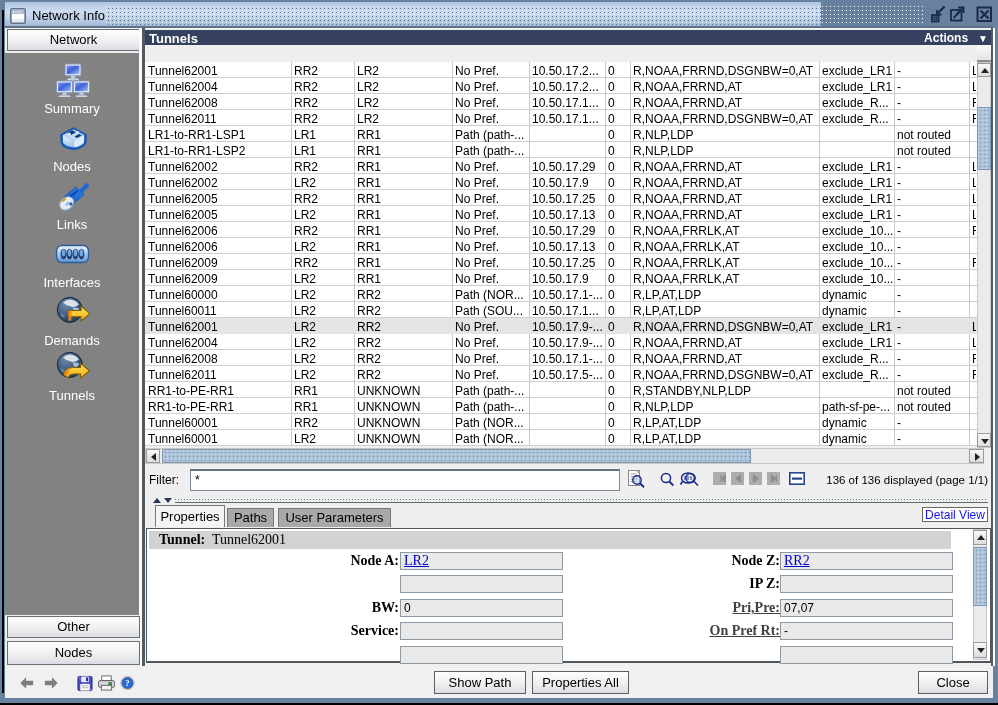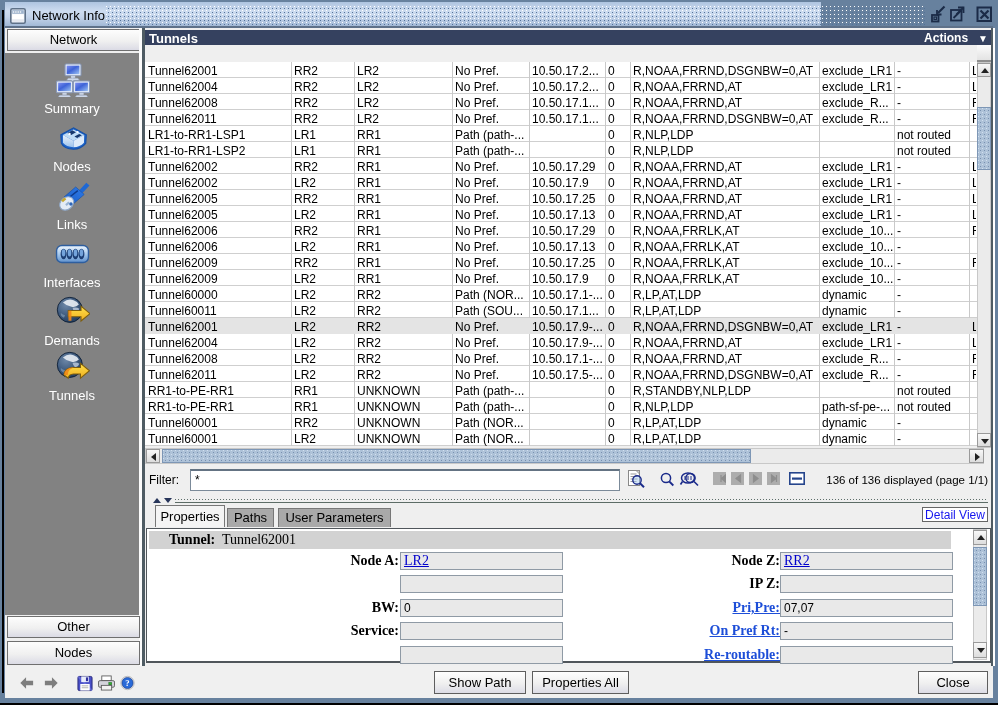--- a/index.html
+++ b/index.html
@@ -35,21 +35,21 @@
 .arr{position:absolute;width:0;height:0}
 
 #filterrow{position:absolute;left:0;top:436px;width:846px;height:33px;background:#EFEFEF}
 #finput{position:absolute;left:45px;top:5px;width:430px;height:22px;background:#FFF;border:1px solid #7B8A99;border-top:2px solid #647383;font-size:12px;line-height:18px;padding-left:4px}
 
 #divider{position:absolute;left:0;top:469px;width:846px;height:8px}
 .tab{position:absolute;border:1px solid #777;border-bottom:none;text-align:center;font-size:13px;color:#000}
 #props{position:absolute;left:1px;top:500px;width:845px;height:135px;border:1px solid #50565B;border-bottom:2px solid #50565B;background:#FFF}
 .fld{position:absolute;background:#E9E9E9;border:1px solid #8F9AA5;height:18px;font-size:12px;line-height:16px;padding-left:3px}
 .lab{position:absolute;font-family:"Liberation Serif",serif;font-weight:bold;font-size:14px;text-align:right;color:#000;height:18px;line-height:18px}
-.lnk{color:#1d4ed8;text-decoration:underline}
+.lnk{color:#404040;text-decoration:underline}
 .v{color:#0000CC;text-decoration:underline}
 
 #botbar{position:absolute;left:5px;top:666px;width:988px;height:32px;background:#F0F0F0}
 .btn{position:absolute;top:5px;height:23px;background:linear-gradient(#FEFEFE,#EFEFEF 55%,#DCDCE6);border:1px solid #5E5E5E;text-align:center;font-size:13px;line-height:21px;color:#000}
 #botedge{position:absolute;left:5px;top:698px;width:988px;height:5px;background:#67819E}
 #botblack{position:absolute;left:14px;top:703px;width:972px;height:2px;background:#000}
 svg{display:block}
 </style></head>
 <body>
 <svg width="0" height="0" style="position:absolute">
@@ -604,38 +604,37 @@
     <div class="abs" style="left:30px;top:2px;right:3px;height:1px;background-image:repeating-linear-gradient(to right,#5E6E6A 0,#5E6E6A 1px,rgba(0,0,0,0) 1px,rgba(0,0,0,0) 3px)"></div>
         <div class="abs" style="left:30px;top:5px;right:3px;height:1px;background:#5C6C66"></div>
   </div>
 
   <div class="tab" style="left:10px;top:477px;width:70px;height:22px;line-height:22px;background:#F4F4F4;z-index:2">Properties</div>
   <div class="tab" style="left:82px;top:480px;width:47px;height:19px;line-height:18px;background:#A9A9A9">Paths</div>
   <div class="tab" style="left:133px;top:480px;width:113px;height:19px;line-height:18px;background:#A9A9A9">User Parameters</div>
   <div class="abs" style="left:777px;top:479px;width:66px;height:15px;border:1px solid #666;background:#FFF;color:#1515EE;font-size:12px;text-align:center;line-height:14px">Detail View</div>
 
   <div id="props">
-    <div class="abs" style="left:2px;top:2px;width:802px;height:18px;background:#D2D2D2;font-family:'Liberation Serif',serif;font-size:14px;line-height:18px;padding-left:20px"><b>Tunnel:</b>&nbsp; Tunnel62001</div>
+    <div class="abs" style="left:2px;top:2px;width:802px;height:18px;background:#D2D2D2;font-family:'Liberation Serif',serif;font-size:14px;line-height:18px;padding-left:10px"><b>Tunnel:</b>&nbsp; Tunnel62001</div>
     <div class="lab" style="left:57px;top:23px;width:195px">Node A:</div>
     <div class="fld" style="left:253px;top:23px;width:163px"><span class="v" style="font-family:'Liberation Serif',serif;font-size:14px">LR2</span></div>
     <div class="fld" style="left:253px;top:46px;width:163px"></div>
     <div class="lab" style="left:57px;top:70px;width:195px">BW:</div>
     <div class="fld" style="left:253px;top:70px;width:163px">0</div>
     <div class="lab" style="left:57px;top:93px;width:195px">Service:</div>
     <div class="fld" style="left:253px;top:93px;width:163px"></div>
     <div class="fld" style="left:253px;top:117px;width:163px"></div>
     <div class="lab" style="left:458px;top:23px;width:175px">Node Z:</div>
     <div class="fld" style="left:633px;top:23px;width:173px"><span class="v" style="font-family:'Liberation Serif',serif;font-size:14px">RR2</span></div>
     <div class="lab" style="left:458px;top:46px;width:175px">IP Z:</div>
     <div class="fld" style="left:633px;top:46px;width:173px"></div>
     <div class="lab lnk" style="left:458px;top:70px;width:175px">Pri,Pre:</div>
     <div class="fld" style="left:633px;top:70px;width:173px">07,07</div>
     <div class="lab lnk" style="left:458px;top:93px;width:175px">On Pref Rt:</div>
     <div class="fld" style="left:633px;top:93px;width:173px">-</div>
-    <div class="lab lnk" style="left:458px;top:117px;width:175px">Re-routable:</div>
     <div class="fld" style="left:633px;top:117px;width:173px"></div>
 
     <div class="abs sbtrack" style="left:826px;top:0px;width:14px;height:131px"></div>
     <div class="sbbtn" style="left:826px;top:1px;width:14px;height:15px">
           <div class="arr" style="left:3px;top:4px;border-left:4px solid transparent;border-right:4px solid transparent;border-bottom:5px solid #222"></div>
         </div>
     <div class="sbthumb" style="left:826px;top:18px;width:14px;height:59px">
           <svg width="12" height="57">
             <rect width="12" height="57" fill="url(#tp)"></rect>
           </svg>

